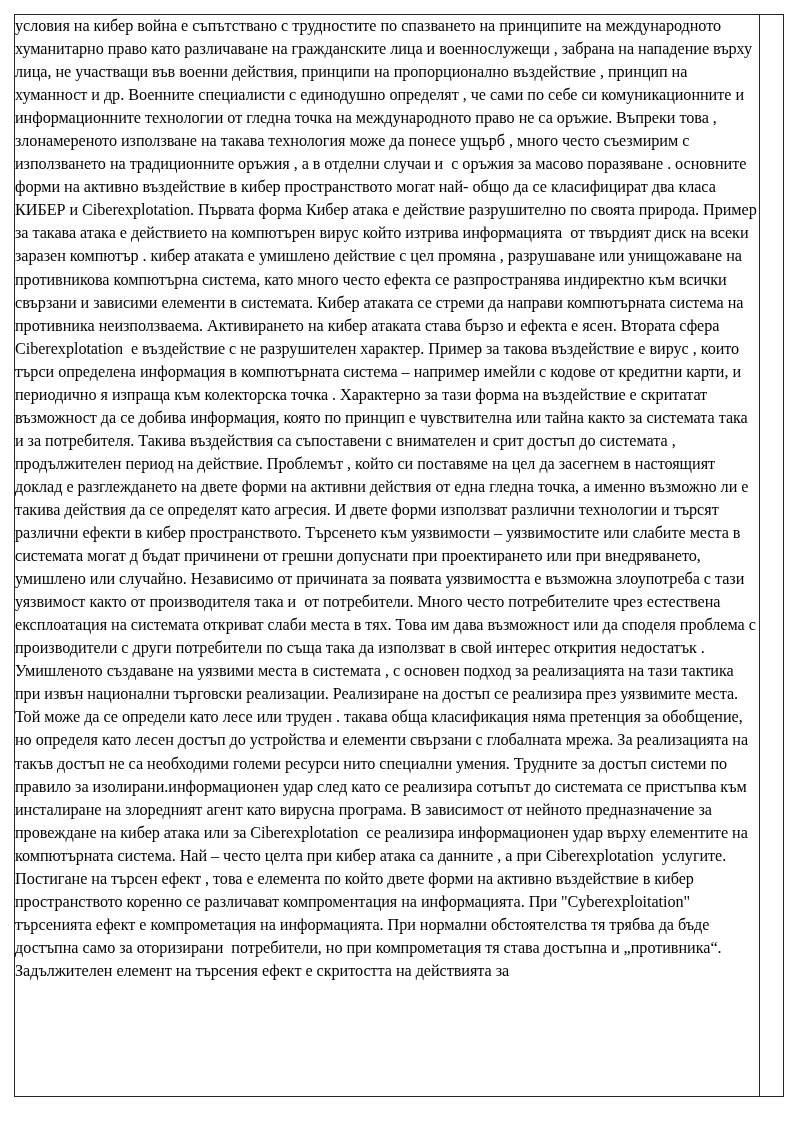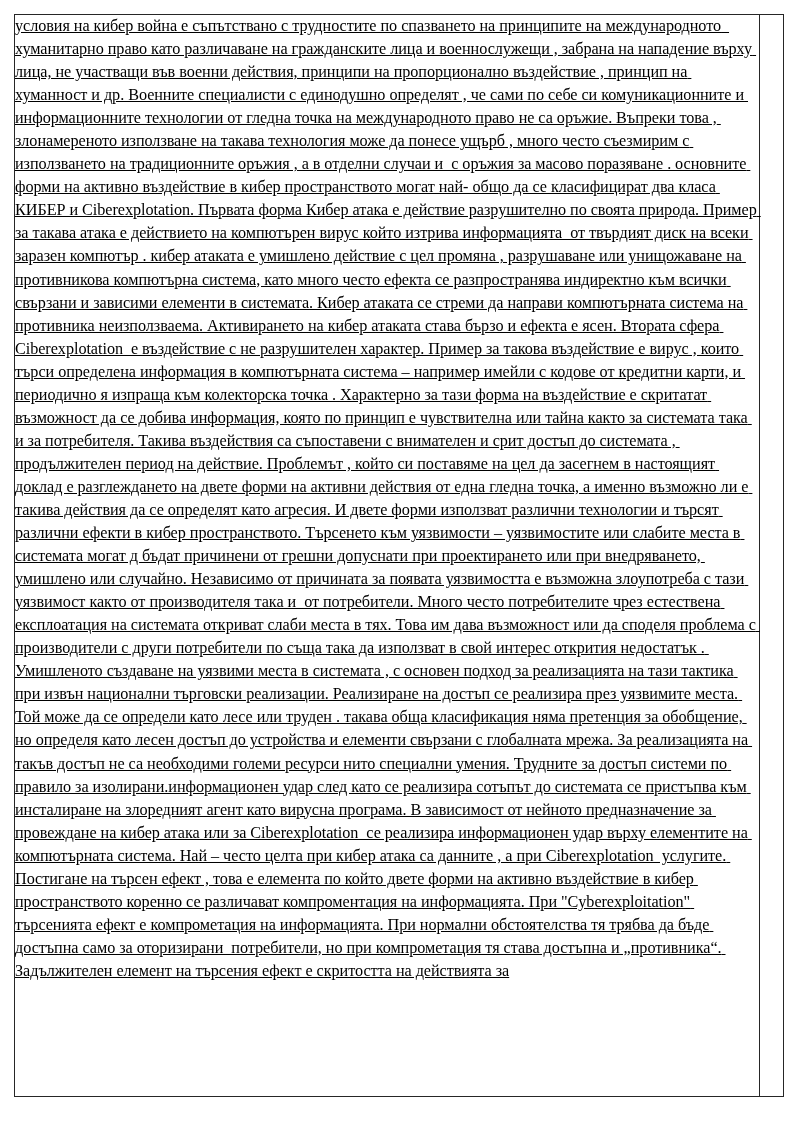--- a/index.html
+++ b/index.html
@@ -36,21 +36,20 @@
 
   .doc-table td {
     border: 1.3px solid #262626;
     vertical-align: top;
     padding: 0;
   }
 
   .cell-main {
     width: 728px;
     padding: 1px 2px 2px 4px;
-    text-decoration: underline;
   }
 
   .cell-side {
     width: 22px;
     padding: 0;
   }
 
   .body-text {
     font-size: 16.2px;
     line-height: 23.05px;

